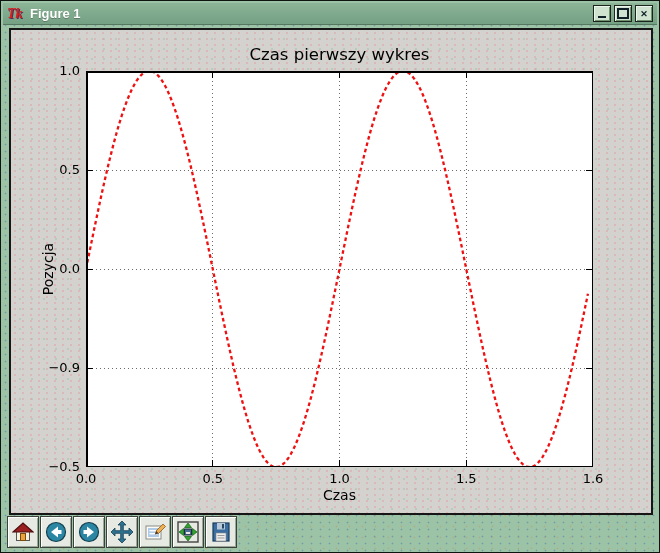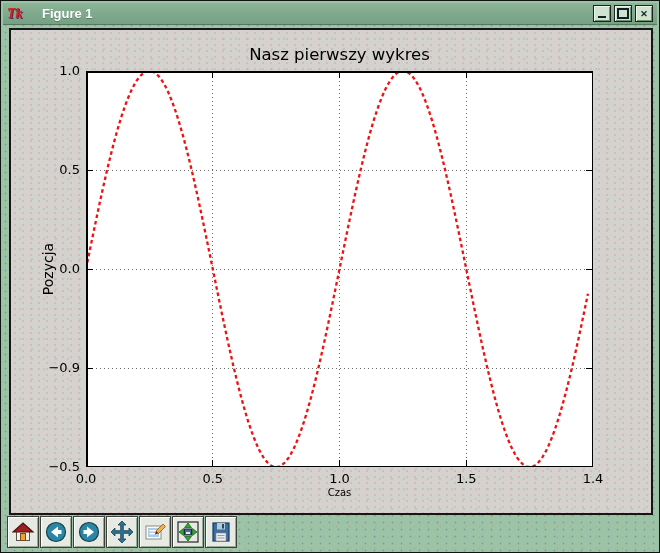--- a/index.html
+++ b/index.html
@@ -18,21 +18,21 @@
     position:absolute;left:2px;right:2px;top:2px;height:22px;
     background:linear-gradient(#8cb497,#74a083);
     border-bottom:1px solid #54775e;
     display:flex;align-items:center;padding:0 4px;box-sizing:border-box;
   }
   .tk-logo{
     font-family:"Liberation Serif",serif;font-style:italic;font-weight:bold;
     font-size:14px;color:#d42222;text-shadow:1px 1px 0 #5c2a50;
     width:18px;flex:0 0 auto;line-height:16px;
   }
-  .win-title{color:#fff;font-weight:bold;font-size:13px;margin-left:17px;flex:1;
+  .win-title{color:#fff;font-weight:bold;font-size:13px;margin-left:5px;flex:1;
     text-shadow:0 1px 0 rgba(0,0,0,.25);}
   .win-btn{
     width:16px;height:15px;margin-left:3px;flex:0 0 auto;
     background:#cfe3d0;border:1px solid #1c241d;
     box-shadow:inset 1px 1px 0 #eef7ee, inset -1px -1px 0 #70926f;
     display:flex;align-items:center;justify-content:center;cursor:default;
     font-size:9px;font-weight:bold;color:#102028;
   }
   .glyph-min{width:8px;height:2px;background:#102028;margin-top:7px;}
   .glyph-max{width:8px;height:7px;border:2px solid #102028;}
@@ -41,21 +41,21 @@
     border:2px solid #161616;
     background-color:#d4d2cf;
     background-image:
       radial-gradient(circle, rgba(225,155,155,.45) 0.8px, transparent 1.1px),
       radial-gradient(circle, rgba(150,195,165,.45) 0.8px, transparent 1.1px);
     background-size:8px 6px, 12px 10px;
     background-position:0 0, 3px 4px;
   }
   .plot-text{position:absolute;color:#000;font-family:"DejaVu Sans",sans-serif;}
   .fig-title{left:75px;top:15px;width:507px;text-align:center;font-size:16.5px;}
-  .x-label{left:75px;top:457px;width:507px;text-align:center;font-size:10px;}
+  .x-label{left:75px;top:457px;width:507px;text-align:center;font-size:14px;}
   .y-label{left:37px;top:239px;transform:translate(-50%,-50%) rotate(-90deg);
     transform-origin:center;font-size:14px;white-space:nowrap;}
   .axes-svg{position:absolute;left:75px;top:41px;background:#ffffff;}
   .xtick{position:absolute;width:44px;margin-left:-22px;text-align:center;
     top:441px;font-size:13px;font-family:"DejaVu Sans",sans-serif;color:#000;}
   .ytick{position:absolute;width:64px;left:5px;text-align:right;
     font-size:13px;font-family:"DejaVu Sans",sans-serif;color:#000;}
   .toolbar{
     position:absolute;left:2px;right:2px;bottom:2px;height:37px;
     display:flex;align-items:center;padding-left:4px;box-sizing:border-box;
@@ -79,21 +79,21 @@
     <span class="win-btn">
       <span class="glyph-min"></span>
     </span>
     <span class="win-btn">
       <span class="glyph-max"></span>
     </span>
     <span class="win-btn">✕</span>
   </div>
 
   <div class="canvas">
-    <div class="plot-text fig-title">Nasz pierwszy wykres</div>
+    <div class="plot-text fig-title">Czas pierwszy wykres</div>
     <div class="plot-text y-label">Pozycja</div>
     <div class="plot-text x-label">Czas</div>
     <svg id="plot-svg" class="axes-svg" width="507" height="396" viewBox="0 0 507 396">
         <line x1="126.75" y1="2" x2="126.75" y2="394" stroke="#6a6a6a" stroke-width="1" stroke-dasharray="1 3" shape-rendering="crispEdges"></line>
         <line x1="253.5" y1="2" x2="253.5" y2="394" stroke="#6a6a6a" stroke-width="1" stroke-dasharray="1 3" shape-rendering="crispEdges"></line>
         <line x1="380.25" y1="2" x2="380.25" y2="394" stroke="#6a6a6a" stroke-width="1" stroke-dasharray="1 3" shape-rendering="crispEdges"></line>
         <line x1="2" y1="99" x2="505" y2="99" stroke="#6a6a6a" stroke-width="1" stroke-dasharray="1 3" shape-rendering="crispEdges"></line>
         <line x1="2" y1="198" x2="505" y2="198" stroke="#6a6a6a" stroke-width="1" stroke-dasharray="1 3" shape-rendering="crispEdges"></line>
         <line x1="2" y1="297" x2="505" y2="297" stroke="#6a6a6a" stroke-width="1" stroke-dasharray="1 3" shape-rendering="crispEdges"></line>
         <polyline points="0.00,198.00 1.01,193.02 2.03,188.05 3.04,183.09 4.06,178.13 5.07,173.18 6.08,168.26 7.10,163.35 8.11,158.46 9.13,153.59 10.14,148.76 11.15,143.96 12.17,139.19 13.18,134.45 14.20,129.76 15.21,125.11 16.22,120.51 17.24,115.95 18.25,111.45 19.27,107.00 20.28,102.61 21.29,98.28 22.31,94.02 23.32,89.81 24.34,85.68 25.35,81.62 26.36,77.63 27.38,73.72 28.39,69.88 29.41,66.13 30.42,62.46 31.43,58.88 32.45,55.38 33.46,51.97 34.48,48.66 35.49,45.44 36.50,42.31 37.52,39.29 38.53,36.36 39.55,33.54 40.56,30.82 41.57,28.21 42.59,25.70 43.60,23.31 44.62,21.02 45.63,18.84 46.64,16.78 47.66,14.83 48.67,13.00 49.69,11.29 50.70,9.69 51.71,8.21 52.73,6.85 53.74,5.62 54.76,4.50 55.77,3.51 56.78,2.64 57.80,1.89 58.81,1.26 59.83,0.77 60.84,0.39 61.85,0.14 62.87,0.02 63.88,0.02 64.90,0.14 65.91,0.39 66.92,0.77 67.94,1.26 68.95,1.89 69.97,2.64 70.98,3.51 71.99,4.50 73.01,5.62 74.02,6.85 75.04,8.21 76.05,9.69 77.06,11.29 78.08,13.00 79.09,14.83 80.11,16.78 81.12,18.84 82.13,21.02 83.15,23.31 84.16,25.70 85.18,28.21 86.19,30.82 87.20,33.54 88.22,36.36 89.23,39.29 90.25,42.31 91.26,45.44 92.27,48.66 93.29,51.97 94.30,55.38 95.32,58.88 96.33,62.46 97.34,66.13 98.36,69.88 99.37,73.72 100.39,77.63 101.40,81.62 102.41,85.68 103.43,89.81 104.44,94.02 105.46,98.28 106.47,102.61 107.48,107.00 108.50,111.45 109.51,115.95 110.53,120.51 111.54,125.11 112.55,129.76 113.57,134.45 114.58,139.19 115.60,143.96 116.61,148.76 117.62,153.59 118.64,158.46 119.65,163.35 120.67,168.26 121.68,173.18 122.69,178.13 123.71,183.09 124.72,188.05 125.74,193.02 126.75,198.00 127.76,202.98 128.78,207.95 129.79,212.91 130.81,217.87 131.82,222.82 132.83,227.74 133.85,232.65 134.86,237.54 135.88,242.41 136.89,247.24 137.90,252.04 138.92,256.81 139.93,261.55 140.95,266.24 141.96,270.89 142.97,275.49 143.99,280.05 145.00,284.55 146.02,289.00 147.03,293.39 148.04,297.72 149.06,301.98 150.07,306.19 151.09,310.32 152.10,314.38 153.11,318.37 154.13,322.28 155.14,326.12 156.16,329.87 157.17,333.54 158.18,337.12 159.20,340.62 160.21,344.03 161.23,347.34 162.24,350.56 163.25,353.69 164.27,356.71 165.28,359.64 166.30,362.46 167.31,365.18 168.32,367.79 169.34,370.30 170.35,372.69 171.37,374.98 172.38,377.16 173.39,379.22 174.41,381.17 175.42,383.00 176.44,384.71 177.45,386.31 178.46,387.79 179.48,389.15 180.49,390.38 181.51,391.50 182.52,392.49 183.53,393.36 184.55,394.11 185.56,394.74 186.58,395.23 187.59,395.61 188.60,395.86 189.62,395.98 190.63,395.98 191.65,395.86 192.66,395.61 193.67,395.23 194.69,394.74 195.70,394.11 196.72,393.36 197.73,392.49 198.74,391.50 199.76,390.38 200.77,389.15 201.79,387.79 202.80,386.31 203.81,384.71 204.83,383.00 205.84,381.17 206.86,379.22 207.87,377.16 208.88,374.98 209.90,372.69 210.91,370.30 211.93,367.79 212.94,365.18 213.95,362.46 214.97,359.64 215.98,356.71 217.00,353.69 218.01,350.56 219.02,347.34 220.04,344.03 221.05,340.62 222.07,337.12 223.08,333.54 224.09,329.87 225.11,326.12 226.12,322.28 227.14,318.37 228.15,314.38 229.16,310.32 230.18,306.19 231.19,301.98 232.21,297.72 233.22,293.39 234.23,289.00 235.25,284.55 236.26,280.05 237.28,275.49 238.29,270.89 239.30,266.24 240.32,261.55 241.33,256.81 242.35,252.04 243.36,247.24 244.37,242.41 245.39,237.54 246.40,232.65 247.42,227.74 248.43,222.82 249.44,217.87 250.46,212.91 251.47,207.95 252.49,202.98 253.50,198.00 254.51,193.02 255.53,188.05 256.54,183.09 257.56,178.13 258.57,173.18 259.58,168.26 260.60,163.35 261.61,158.46 262.63,153.59 263.64,148.76 264.65,143.96 265.67,139.19 266.68,134.45 267.70,129.76 268.71,125.11 269.72,120.51 270.74,115.95 271.75,111.45 272.77,107.00 273.78,102.61 274.79,98.28 275.81,94.02 276.82,89.81 277.84,85.68 278.85,81.62 279.86,77.63 280.88,73.72 281.89,69.88 282.91,66.13 283.92,62.46 284.93,58.88 285.95,55.38 286.96,51.97 287.98,48.66 288.99,45.44 290.00,42.31 291.02,39.29 292.03,36.36 293.05,33.54 294.06,30.82 295.07,28.21 296.09,25.70 297.10,23.31 298.12,21.02 299.13,18.84 300.14,16.78 301.16,14.83 302.17,13.00 303.19,11.29 304.20,9.69 305.21,8.21 306.23,6.85 307.24,5.62 308.26,4.50 309.27,3.51 310.28,2.64 311.30,1.89 312.31,1.26 313.33,0.77 314.34,0.39 315.35,0.14 316.37,0.02 317.38,0.02 318.40,0.14 319.41,0.39 320.42,0.77 321.44,1.26 322.45,1.89 323.47,2.64 324.48,3.51 325.49,4.50 326.51,5.62 327.52,6.85 328.54,8.21 329.55,9.69 330.56,11.29 331.58,13.00 332.59,14.83 333.61,16.78 334.62,18.84 335.63,21.02 336.65,23.31 337.66,25.70 338.68,28.21 339.69,30.82 340.70,33.54 341.72,36.36 342.73,39.29 343.75,42.31 344.76,45.44 345.77,48.66 346.79,51.97 347.80,55.38 348.82,58.88 349.83,62.46 350.84,66.13 351.86,69.88 352.87,73.72 353.89,77.63 354.90,81.62 355.91,85.68 356.93,89.81 357.94,94.02 358.96,98.28 359.97,102.61 360.98,107.00 362.00,111.45 363.01,115.95 364.03,120.51 365.04,125.11 366.05,129.76 367.07,134.45 368.08,139.19 369.10,143.96 370.11,148.76 371.12,153.59 372.14,158.46 373.15,163.35 374.17,168.26 375.18,173.18 376.19,178.13 377.21,183.09 378.22,188.05 379.24,193.02 380.25,198.00 381.26,202.98 382.28,207.95 383.29,212.91 384.31,217.87 385.32,222.82 386.33,227.74 387.35,232.65 388.36,237.54 389.38,242.41 390.39,247.24 391.40,252.04 392.42,256.81 393.43,261.55 394.45,266.24 395.46,270.89 396.47,275.49 397.49,280.05 398.50,284.55 399.52,289.00 400.53,293.39 401.54,297.72 402.56,301.98 403.57,306.19 404.59,310.32 405.60,314.38 406.61,318.37 407.63,322.28 408.64,326.12 409.66,329.87 410.67,333.54 411.68,337.12 412.70,340.62 413.71,344.03 414.73,347.34 415.74,350.56 416.75,353.69 417.77,356.71 418.78,359.64 419.80,362.46 420.81,365.18 421.82,367.79 422.84,370.30 423.85,372.69 424.87,374.98 425.88,377.16 426.89,379.22 427.91,381.17 428.92,383.00 429.94,384.71 430.95,386.31 431.96,387.79 432.98,389.15 433.99,390.38 435.01,391.50 436.02,392.49 437.03,393.36 438.05,394.11 439.06,394.74 440.08,395.23 441.09,395.61 442.10,395.86 443.12,395.98 444.13,395.98 445.15,395.86 446.16,395.61 447.17,395.23 448.19,394.74 449.20,394.11 450.22,393.36 451.23,392.49 452.24,391.50 453.26,390.38 454.27,389.15 455.29,387.79 456.30,386.31 457.31,384.71 458.33,383.00 459.34,381.17 460.36,379.22 461.37,377.16 462.38,374.98 463.40,372.69 464.41,370.30 465.43,367.79 466.44,365.18 467.45,362.46 468.47,359.64 469.48,356.71 470.50,353.69 471.51,350.56 472.52,347.34 473.54,344.03 474.55,340.62 475.57,337.12 476.58,333.54 477.59,329.87 478.61,326.12 479.62,322.28 480.64,318.37 481.65,314.38 482.66,310.32 483.68,306.19 484.69,301.98 485.71,297.72 486.72,293.39 487.73,289.00 488.75,284.55 489.76,280.05 490.78,275.49 491.79,270.89 492.80,266.24 493.82,261.55 494.83,256.81 495.85,252.04 496.86,247.24 497.87,242.41 498.89,237.54 499.90,232.65 500.92,227.74 501.93,222.82" fill="none" stroke="#ee1111" stroke-width="2.3" stroke-dasharray="3.6 2.9" stroke-linecap="butt"></polyline>
@@ -117,21 +117,21 @@
         <line x1="505.5" y1="297" x2="500" y2="297" stroke="#000" stroke-width="1" shape-rendering="crispEdges"></line>
         <line x1="1.5" y1="396" x2="7" y2="396" stroke="#000" stroke-width="1" shape-rendering="crispEdges"></line>
         <line x1="505.5" y1="396" x2="500" y2="396" stroke="#000" stroke-width="1" shape-rendering="crispEdges"></line>
         <rect x="0.75" y="0.75" width="505.5" height="394.5" fill="none" stroke="#000" stroke-width="1.5" shape-rendering="crispEdges"></rect>
       </svg>
     <div id="xticks">
         <div class="xtick" style="left: 75px;">0.0</div>
         <div class="xtick" style="left: 201.75px;">0.5</div>
         <div class="xtick" style="left: 328.5px;">1.0</div>
         <div class="xtick" style="left: 455.25px;">1.5</div>
-        <div class="xtick" style="left: 582px;">1.4</div>
+        <div class="xtick" style="left: 582px;">1.6</div>
       </div>
     <div id="yticks">
         <div class="ytick" style="top: 33px;">1.0</div>
         <div class="ytick" style="top: 132px;">0.5</div>
         <div class="ytick" style="top: 231px;">0.0</div>
         <div class="ytick" style="top: 330px;">−0.9</div>
         <div class="ytick" style="top: 429px;">−0.5</div>
       </div>
   </div>
 

